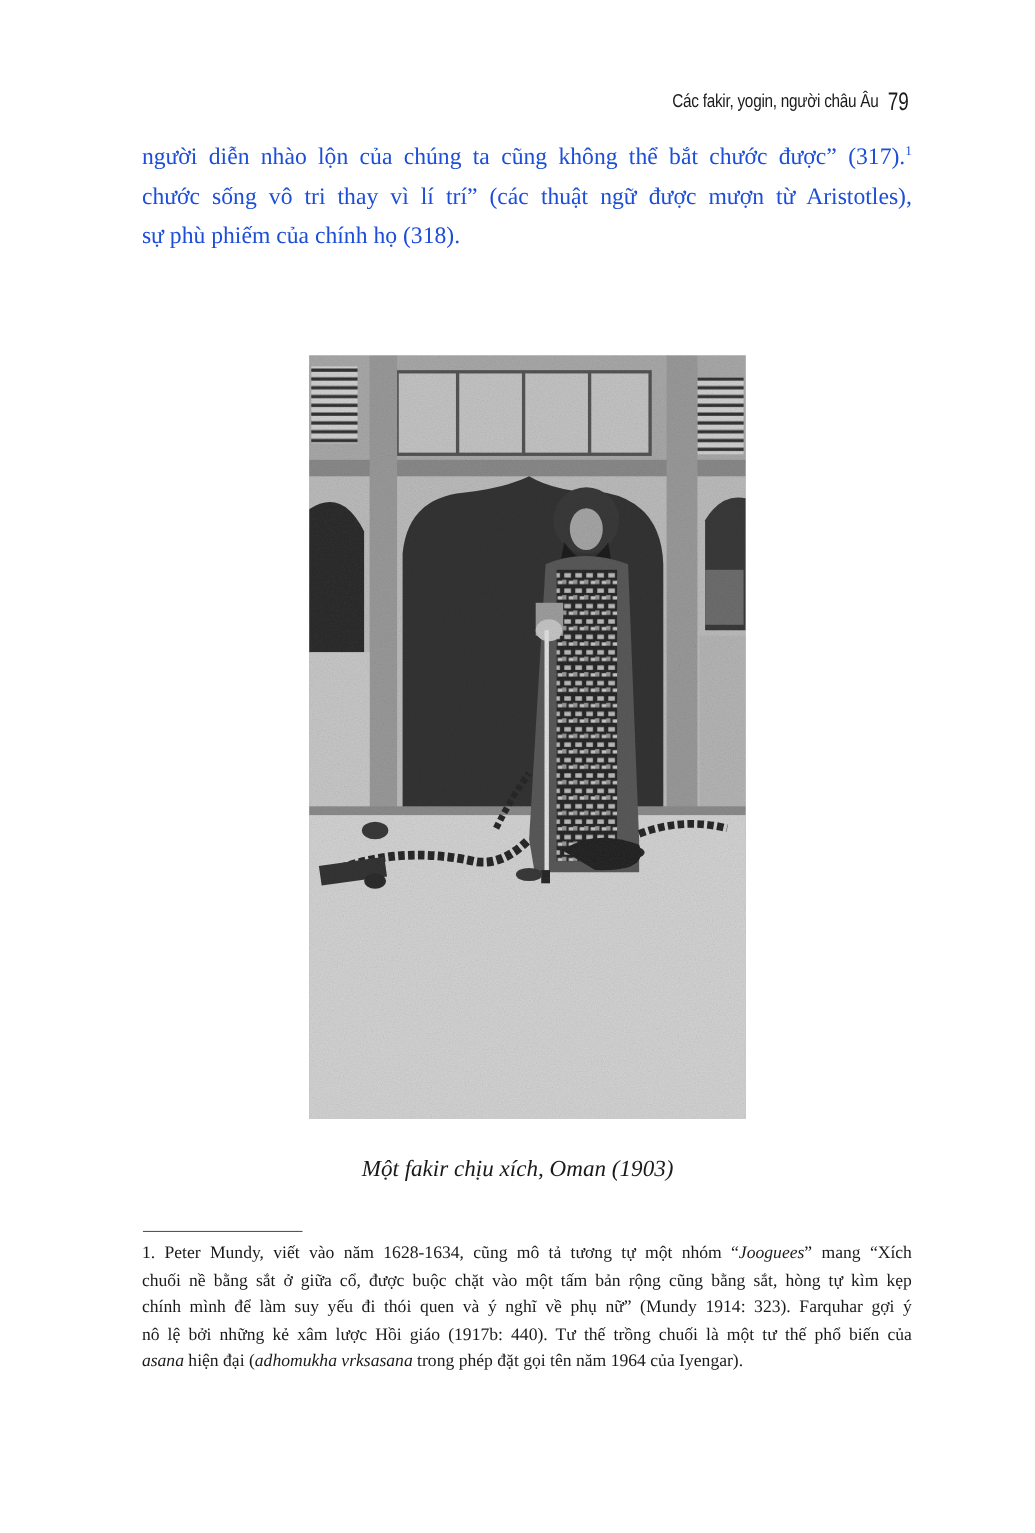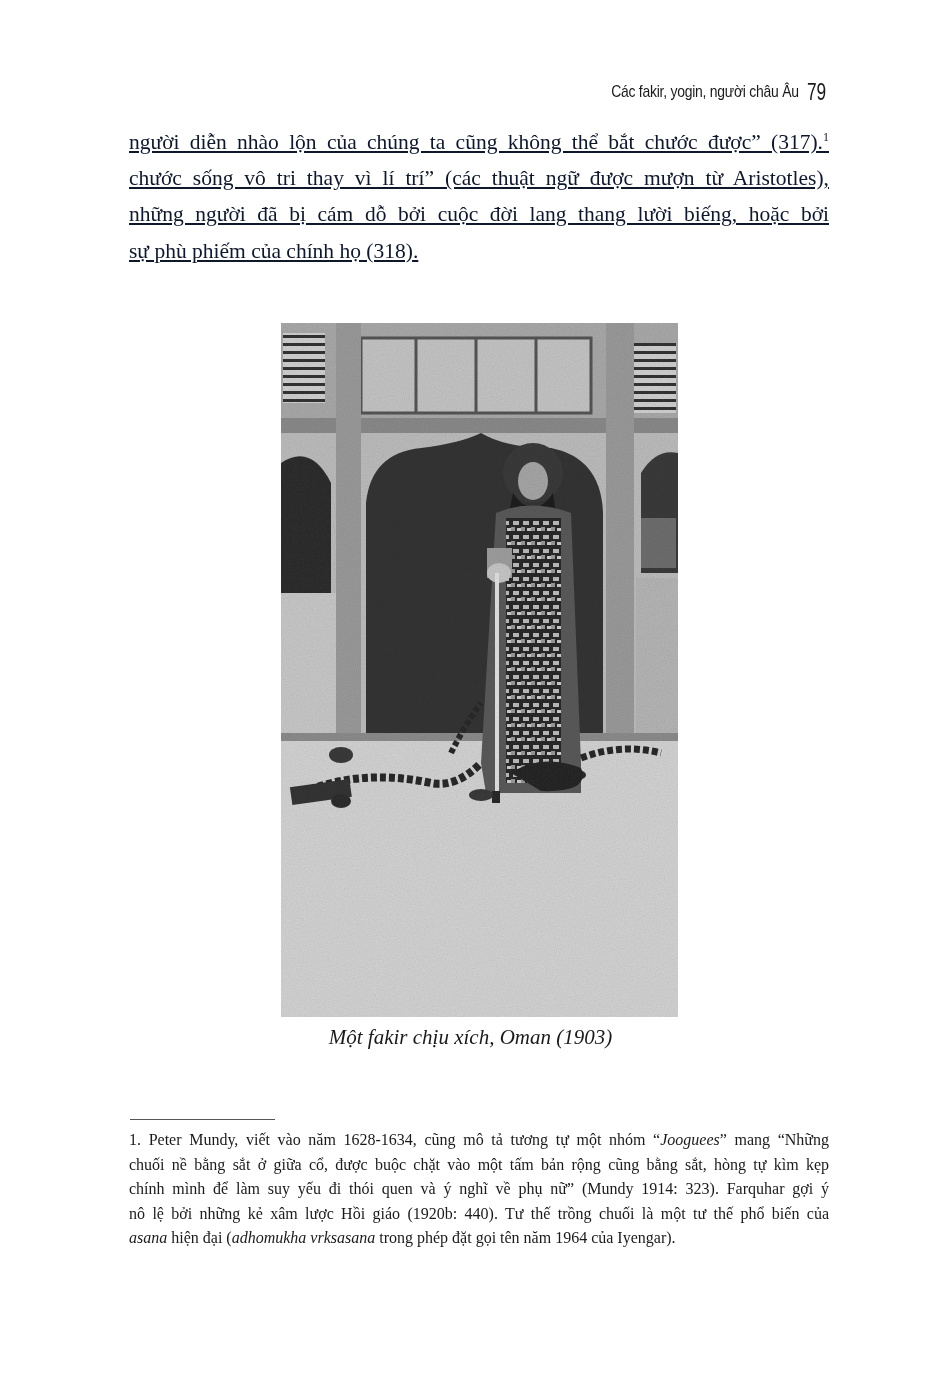--- a/index.html
+++ b/index.html
@@ -1,43 +1,42 @@
 <!DOCTYPE html>
 <html><head>
 <meta charset="utf-8">
 <style>
   html, body { margin: 0; padding: 0; background: #ffffff; }
   body { width: 941px; height: 1394px; position: relative; overflow: hidden; color: #1a1a1a; }
   .running-head { position: absolute; top: 82px; left: 0; width: 941px; height: 30px; }
   .rh-title { position: absolute; right: 142px; top: 0; font-family: "Liberation Sans Narrow", "Liberation Sans", sans-serif; font-size: 17px; letter-spacing: -0.3px; transform: scaleX(0.82); transform-origin: right center; color: #1a1a1a; white-space: nowrap; }
   .rh-page { position: absolute; left: 807px; top: -3px; font-family: "Liberation Sans", sans-serif; font-size: 23px; transform: scaleX(0.75); transform-origin: left center; color: #1a1a1a; }
-  .body-text { position: absolute; left: 129px; top: 124px; width: 700px; font-family: "Liberation Serif", serif; font-size: 21.5px; line-height: 36.2px; text-align: justify; color: #0f172a; text-decoration: underline; }
+  .body-text { position: absolute; left: 129px; top: 124px; width: 700px; font-family: "Liberation Serif", serif; font-size: 21.5px; line-height: 36.2px; text-align: justify; color: #1d4ed8; }
   .body-text .line { display: block; text-align-last: justify; white-space: nowrap; }
   .body-text .line.last { text-align-last: left; }
   .body-text sup { font-size: 12px; vertical-align: 8px; line-height: 0; }
   .figure { position: absolute; left: 281px; top: 323px; width: 397px; height: 694px; background: #bdbdbd; overflow: hidden; }
   .figure svg { display: block; width: 100%; height: 100%; }
-  .caption { position: absolute; left: 0; width: 941px; top: 1025px; text-align: center; font-family: "Liberation Serif", serif; font-style: italic; font-size: 21px; color: #1a1a1a; }
+  .caption { position: absolute; left: 0; width: 941px; top: 1050px; text-align: center; font-family: "Liberation Serif", serif; font-style: italic; font-size: 21px; color: #1a1a1a; }
   .fn-rule { position: absolute; left: 130px; top: 1119px; width: 145px; height: 1px; background: #555; }
   .footnote { position: absolute; left: 129px; top: 1128px; width: 700px; font-family: "Liberation Serif", serif; font-size: 16px; line-height: 24.6px; color: #1a1a1a; }
   .footnote .line { display: block; text-align: justify; text-align-last: justify; white-space: nowrap; }
   .footnote .line.last { text-align-last: left; }
 </style>
 </head>
 <body>
 
 <div class="running-head">
   <span class="rh-title">Các fakir, yogin, người châu Âu</span>
   <span class="rh-page">79</span>
 </div>
 
 <div class="body-text">
   <span class="line"><span>người diễn nhào lộn của chúng ta cũng không thể bắt chước được” (317).</span><sup>1</sup></span>
   <span class="line">chước sống vô tri thay vì lí trí” (các thuật ngữ được mượn từ Aristotles),</span>
-  <span class="line">những người đã bị cám dỗ bởi cuộc đời lang thang lười biếng, hoặc bởi</span>
   <span class="line last">sự phù phiếm của chính họ (318).</span>
 </div>
 
 <div class="figure" title="Black and white photograph of a long-haired, bearded fakir standing in front of an arched doorway, draped in heavy chains and holding a tall staff, with chains piled on the ground">
   <svg viewBox="0 0 397 694" preserveAspectRatio="none">
     <defs>
       <filter id="grain">
           <feTurbulence type="fractalNoise" baseFrequency="0.9" numOctaves="2" seed="3"></feTurbulence>
           <feColorMatrix type="saturate" values="0"></feColorMatrix>
           <feComponentTransfer>
@@ -109,18 +108,18 @@
       <path d="M230 450 Q260 430 300 445 Q310 470 260 468 Z" fill="#262626"></path>
     </g>
   </svg>
 </div>
 
 <div class="caption">Một fakir chịu xích, Oman (1903)</div>
 
 <div class="fn-rule"></div>
 
 <div class="footnote">
-  <span class="line"><span>1.</span> <span>Peter Mundy, viết vào năm 1628-1634, cũng mô tả tương tự một nhóm “</span><i>Jooguees</i><span>” mang “Những</span></span>
+  <span class="line"><span>1.</span> <span>Peter Mundy, viết vào năm 1628-1634, cũng mô tả tương tự một nhóm “</span><i>Jooguees</i><span>” mang “Xích</span></span>
   <span class="line">chuối nề bằng sắt ở giữa cổ, được buộc chặt vào một tấm bản rộng cũng bằng sắt, hòng tự kìm kẹp</span>
   <span class="line">chính mình để làm suy yếu đi thói quen và ý nghĩ về phụ nữ” (Mundy 1914: 323). Farquhar gợi ý</span>
-  <span class="line">nô lệ bởi những kẻ xâm lược Hồi giáo (1920b: 440). Tư thế trồng chuối là một tư thế phổ biến của</span>
+  <span class="line">nô lệ bởi những kẻ xâm lược Hồi giáo (1917b: 440). Tư thế trồng chuối là một tư thế phổ biến của</span>
   <span class="line last"><i>asana</i><span> hiện đại (</span><i>adhomukha vrksasana</i><span> trong phép đặt gọi tên năm 1964 của Iyengar).</span></span>
 </div>
 
 </body></html>

